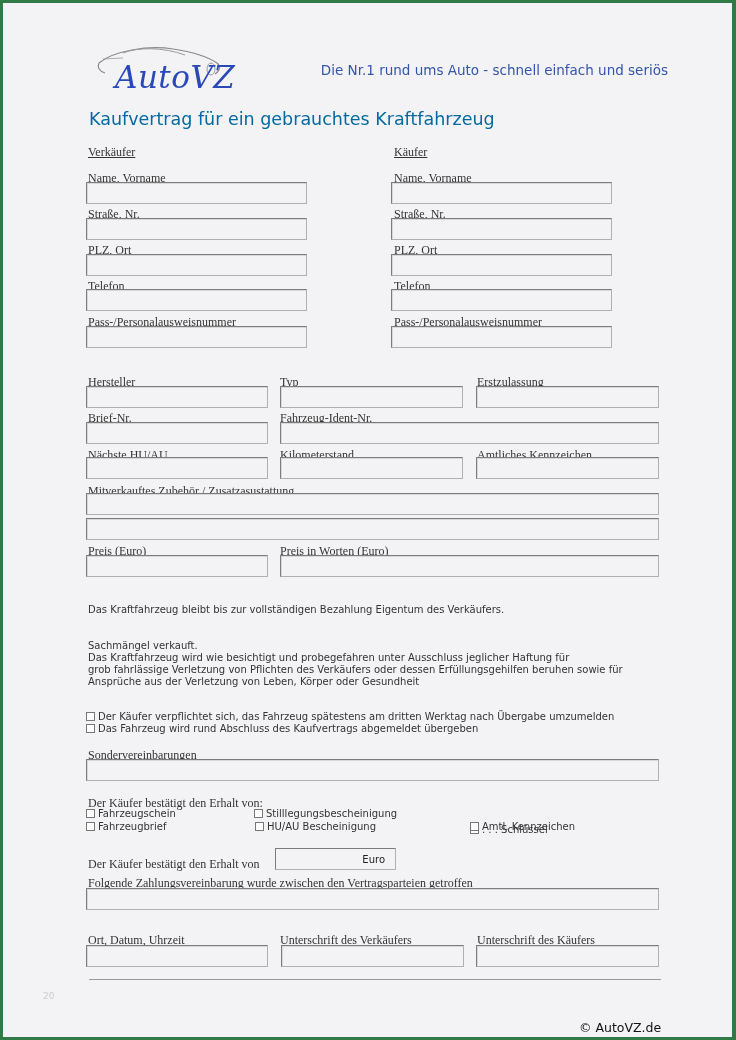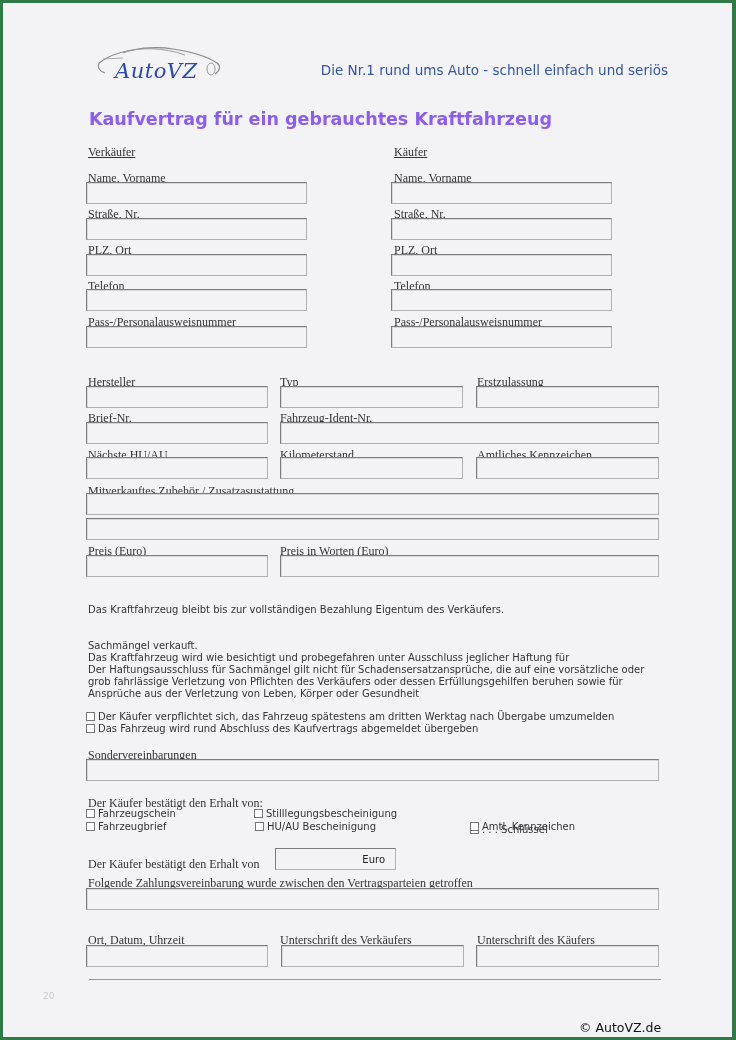--- a/index.html
+++ b/index.html
@@ -11,24 +11,24 @@
   }
   .page {
     position: absolute; left: 3px; top: 3px; width: 729px; height: 1034px;
     background: #f3f2f5;
   }
   .abs { position: absolute; }
   .logo { left: 90px; top: 38px; width: 135px; height: 50px; }
   .logo-text {
     position: absolute; left: 22px; top: 18px;
     font-family: "DejaVu Serif", serif; font-style: italic;
-    font-size: 21px; color: #2a49b8; letter-spacing: 0.5px; text-align: center;
+    font-size: 31px; color: #2a49b8; letter-spacing: 0.5px; text-align: center;
   }
   .tagline { right: 64px; top: 59px; font-size: 13.5px; color: #3355aa; }
-  .title { left: 86px; top: 106px; font-size: 17.5px; color: #8b5cf6; font-weight: bold; }
+  .title { left: 86px; top: 106px; font-size: 17.5px; color: #0369a1; }
   .lbl { font-size: 12px; color: #333; white-space: nowrap; font-family: Liberation Serif, serif; }
   .u { text-decoration: underline; }
   .field {
     position: absolute; box-sizing: border-box;
     background: #f3f2f5;
     border: 1px solid #7c7c7c;
     border-right-color: #b0b0b0; border-bottom-color: #b0b0b0;
     box-shadow: inset 1px 1px 0 #d8d8d8;
     height: 22px;
   }
@@ -117,21 +117,20 @@
   <div class="abs lbl" style="left:85px;top:541px">Preis (Euro)</div>
   <div class="field" style="left:83px;top:552px;width:182px"></div>
   <div class="abs lbl" style="left:277px;top:541px">Preis in Worten (Euro)</div>
   <div class="field" style="left:277px;top:552px;width:379px"></div>
 
   <div class="abs para" style="left:85px;top:601px">Das Kraftfahrzeug bleibt bis zur vollständigen Bezahlung Eigentum des Verkäufers.</div>
 
   <div class="abs para" style="left:85px;top:637px;width:580px">
     <div>Sachmängel verkauft.</div>
     <div>Das Kraftfahrzeug wird wie besichtigt und probegefahren unter Ausschluss jeglicher Haftung für</div>
-    <div>Der Haftungsausschluss für Sachmängel gilt nicht für Schadensersatzansprüche, die auf eine vorsätzliche oder</div>
     <div>grob fahrlässige Verletzung von Pflichten des Verkäufers oder dessen Erfüllungsgehilfen beruhen sowie für</div>
     <div>Ansprüche aus der Verletzung von Leben, Körper oder Gesundheit</div>
   </div>
 
   <div class="abs cb-row" style="left:83px;top:708px">
     <span class="cb"></span>
     <span>Der Käufer verpflichtet sich, das Fahrzeug spätestens am dritten Werktag nach Übergabe umzumelden</span>
   </div>
   <div class="abs cb-row" style="left:83px;top:720px">
     <span class="cb"></span>

